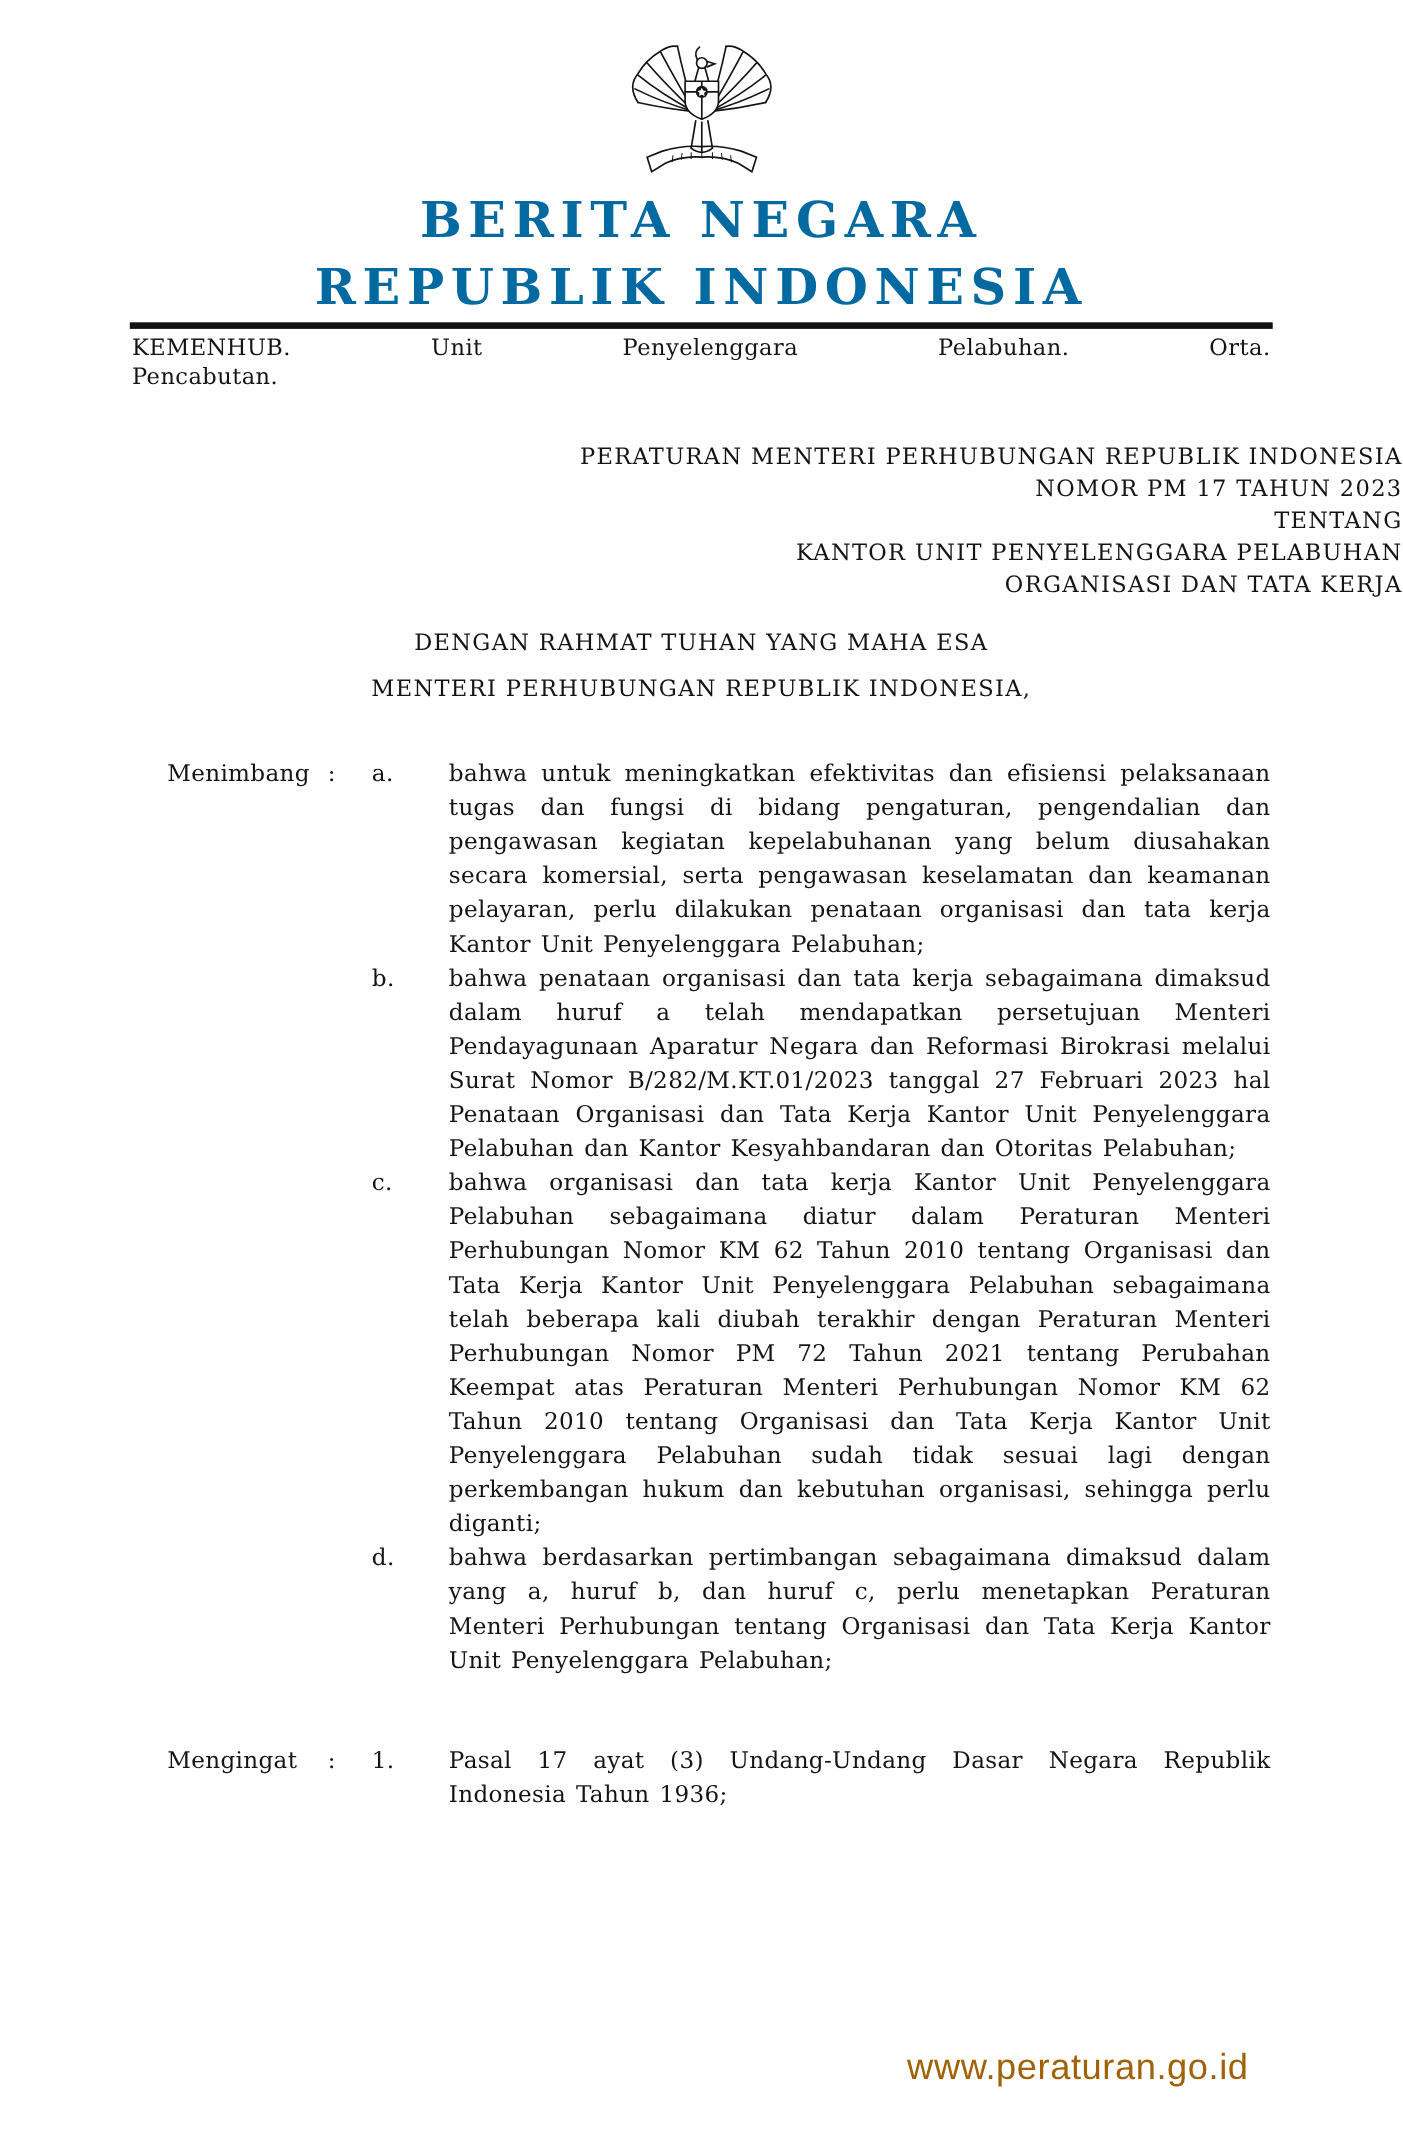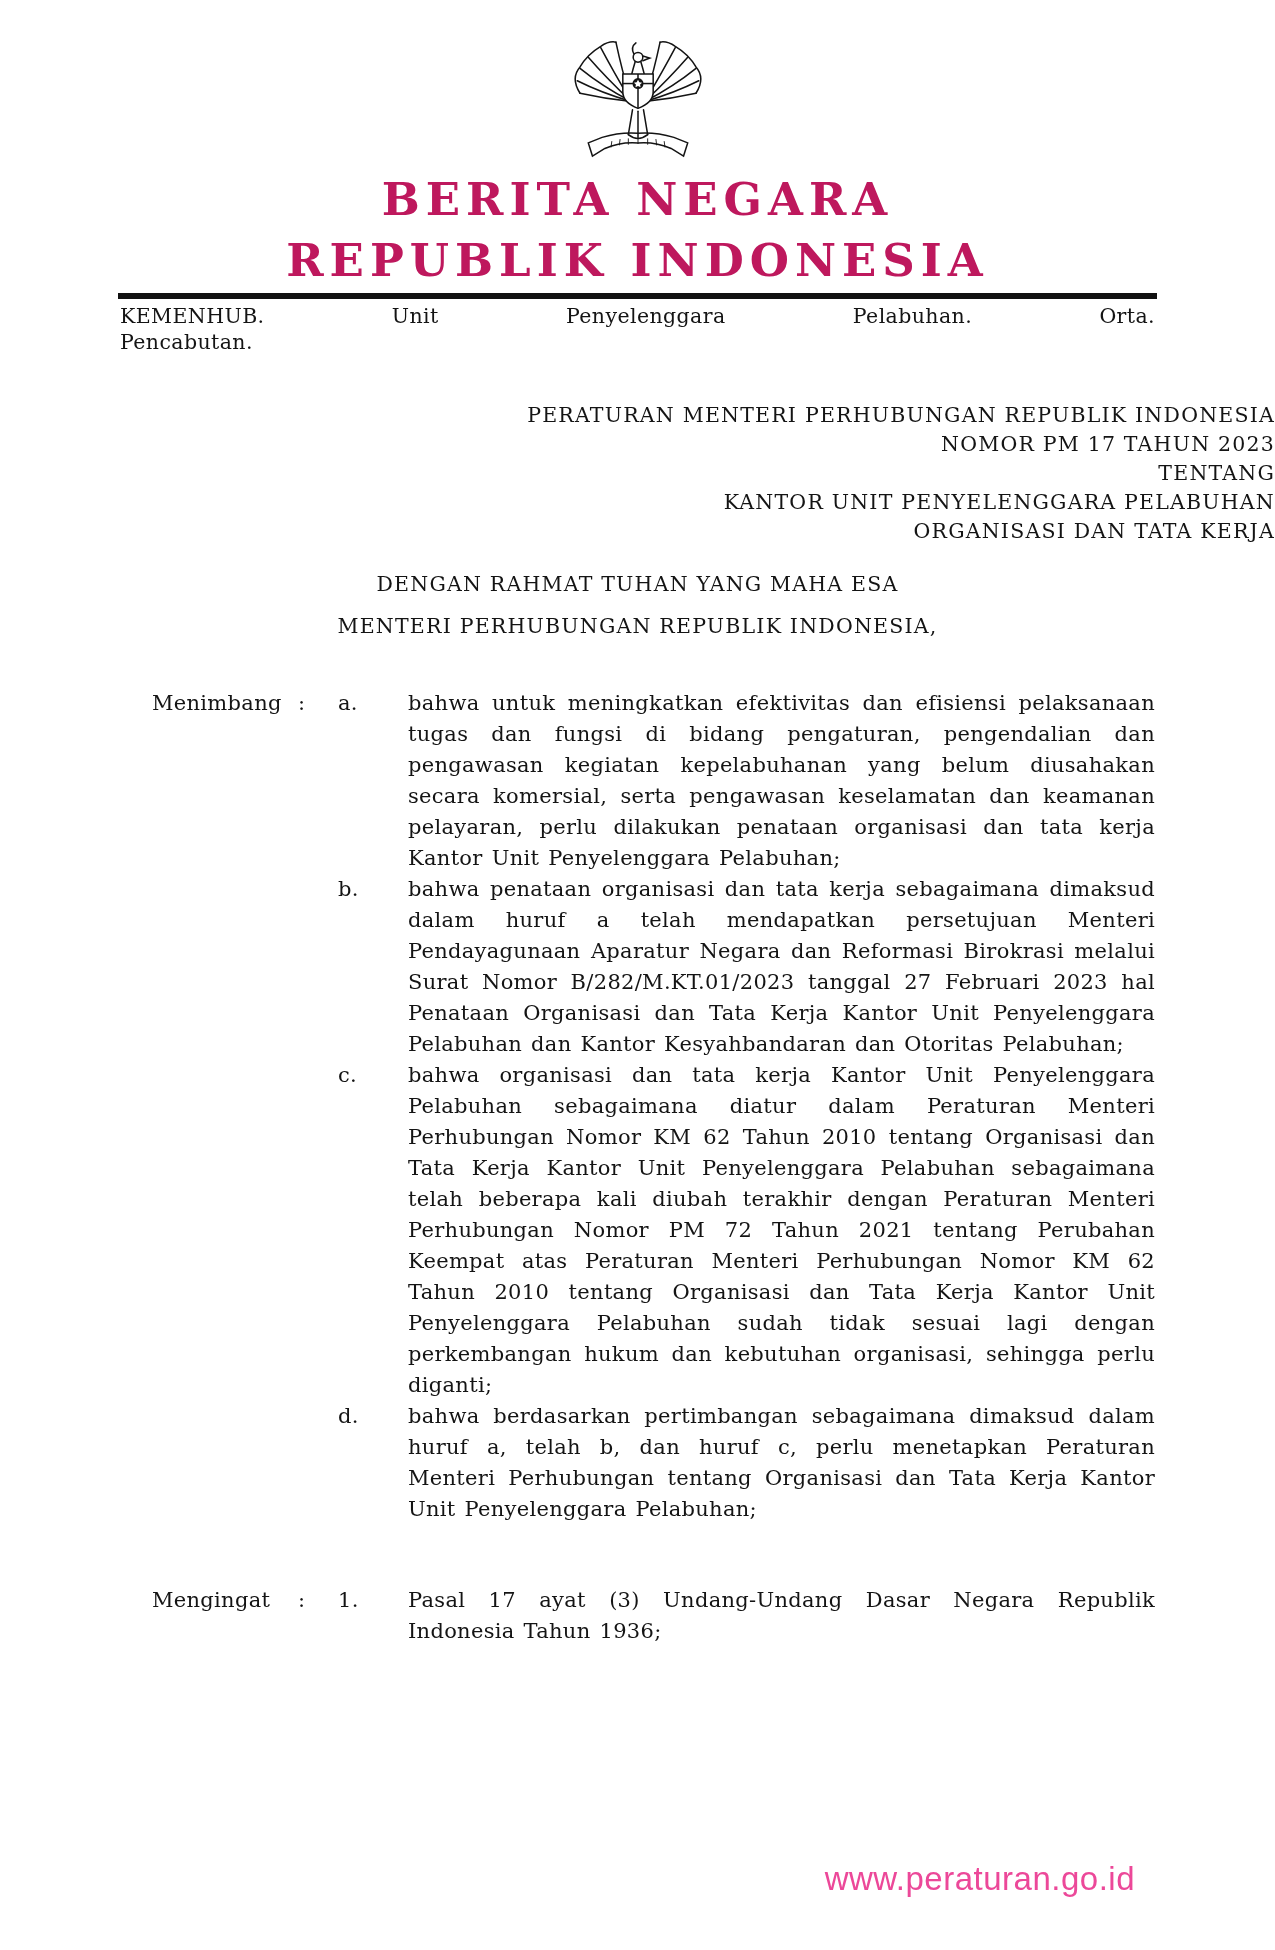--- a/index.html
+++ b/index.html
@@ -15,21 +15,21 @@
   }
   
   .masthead { text-align:center; padding-top:38px; }
   .emblem-wrap { line-height:0; }
   .masthead-title {
     font-weight:bold;
     font-size:45px;
     line-height:53px;
     letter-spacing:6px;
     margin-top:8px;
-    color:#be185d;
+    color:#0369a1;
   }
   .rule {
     margin:6px 118px 0 118px;
     height:6px;
     background:#111;
   }
   
   .issue-row {
     display:flex;
     margin:4px 120px 0 120px;
@@ -64,21 +64,21 @@
     text-align:justify;
     word-spacing:2px;
   }
   .mengingat { margin-top:60px; }
   
   .watermark {
     position:absolute;
     right:140px; bottom:52px;
     font-family:"Liberation Sans","DejaVu Sans",sans-serif;
     font-size:33px;
-    color:#ec4899;
+    color:#a16207;
     letter-spacing:.5px;
   }
 </style>
 </head>
 <body>
 
 <div class="page">
 
   <div class="masthead">
     <div class="emblem-wrap">
@@ -166,21 +166,21 @@
     <div class="hang-row">
       <div></div>
         <div></div>
       <div>c.</div>
       <div class="txt">bahwa organisasi dan tata kerja Kantor Unit Penyelenggara Pelabuhan sebagaimana diatur dalam Peraturan Menteri Perhubungan Nomor KM 62 Tahun 2010 tentang Organisasi dan Tata Kerja Kantor Unit Penyelenggara Pelabuhan sebagaimana telah beberapa kali diubah terakhir dengan Peraturan Menteri Perhubungan Nomor PM 72 Tahun 2021 tentang Perubahan Keempat atas Peraturan Menteri Perhubungan Nomor KM 62 Tahun 2010 tentang Organisasi dan Tata Kerja Kantor Unit Penyelenggara Pelabuhan sudah tidak sesuai lagi dengan perkembangan hukum dan kebutuhan organisasi, sehingga perlu diganti;</div>
     </div>
     <div class="hang-row">
       <div></div>
         <div></div>
       <div>d.</div>
-      <div class="txt">bahwa berdasarkan pertimbangan sebagaimana dimaksud dalam huruf a, telah b, dan huruf c, perlu menetapkan Peraturan Menteri Perhubungan tentang Organisasi dan Tata Kerja Kantor Unit Penyelenggara Pelabuhan;</div>
+      <div class="txt">bahwa berdasarkan pertimbangan sebagaimana dimaksud dalam yang a, huruf b, dan huruf c, perlu menetapkan Peraturan Menteri Perhubungan tentang Organisasi dan Tata Kerja Kantor Unit Penyelenggara Pelabuhan;</div>
     </div>
 
     <div class="hang-row mengingat">
       <div>Mengingat</div>
       <div>:</div>
       <div>1.</div>
       <div class="txt">Pasal 17 ayat (3) Undang-Undang Dasar Negara Republik Indonesia Tahun 1936;</div>
     </div>
   </div>
 

